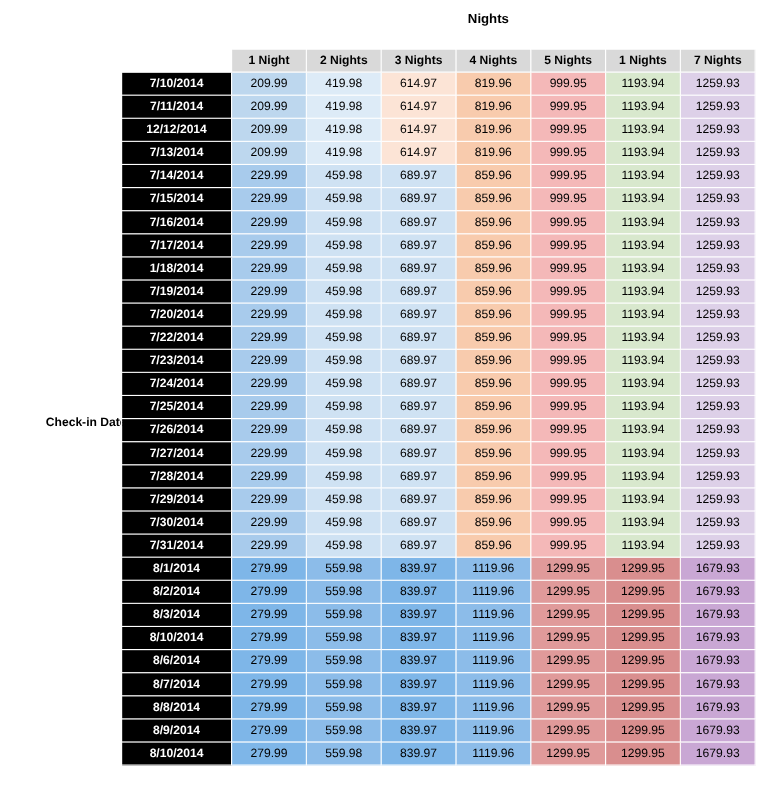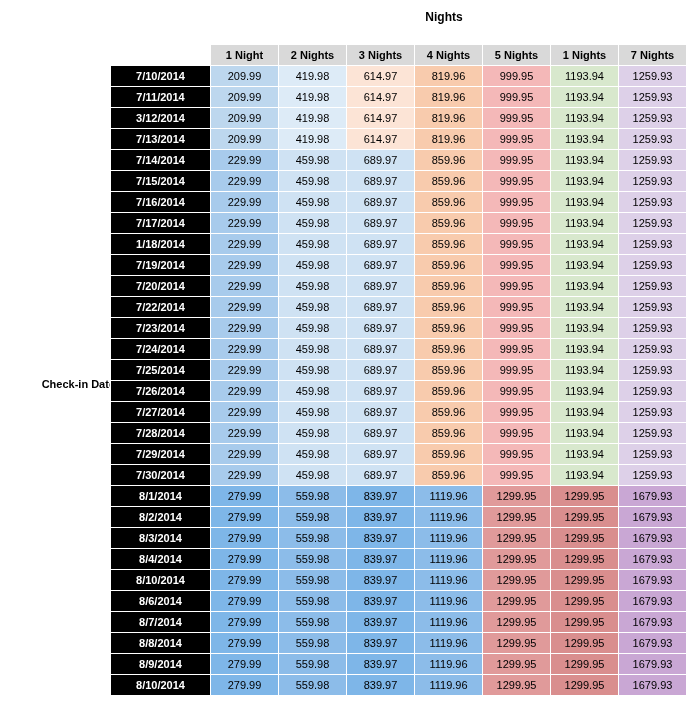--- a/index.html
+++ b/index.html
@@ -118,21 +118,21 @@
           <td class="row-head">7/11/2014</td>
           <td class="cell" style="background-color: rgb(189, 215, 238);">209.99</td>
           <td class="cell" style="background-color: rgb(221, 235, 247);">419.98</td>
           <td class="cell" style="background-color: rgb(252, 228, 214);">614.97</td>
           <td class="cell" style="background-color: rgb(248, 203, 173);">819.96</td>
           <td class="cell" style="background-color: rgb(244, 184, 184);">999.95</td>
           <td class="cell" style="background-color: rgb(216, 232, 205);">1193.94</td>
           <td class="cell" style="background-color: rgb(221, 208, 232);">1259.93</td>
         </tr>
         <tr>
-          <td class="row-head">3/12/2014</td>
+          <td class="row-head">12/12/2014</td>
           <td class="cell" style="background-color: rgb(189, 215, 238);">209.99</td>
           <td class="cell" style="background-color: rgb(221, 235, 247);">419.98</td>
           <td class="cell" style="background-color: rgb(252, 228, 214);">614.97</td>
           <td class="cell" style="background-color: rgb(248, 203, 173);">819.96</td>
           <td class="cell" style="background-color: rgb(244, 184, 184);">999.95</td>
           <td class="cell" style="background-color: rgb(216, 232, 205);">1193.94</td>
           <td class="cell" style="background-color: rgb(221, 208, 232);">1259.93</td>
         </tr>
         <tr>
           <td class="row-head">7/13/2014</td>
@@ -298,20 +298,30 @@
           <td class="row-head">7/30/2014</td>
           <td class="cell" style="background-color: rgb(168, 203, 236);">229.99</td>
           <td class="cell" style="background-color: rgb(207, 226, 243);">459.98</td>
           <td class="cell" style="background-color: rgb(207, 226, 243);">689.97</td>
           <td class="cell" style="background-color: rgb(248, 203, 173);">859.96</td>
           <td class="cell" style="background-color: rgb(244, 184, 184);">999.95</td>
           <td class="cell" style="background-color: rgb(216, 232, 205);">1193.94</td>
           <td class="cell" style="background-color: rgb(221, 208, 232);">1259.93</td>
         </tr>
         <tr>
+          <td class="row-head">7/31/2014</td>
+          <td class="cell" style="background-color: rgb(168, 203, 236);">229.99</td>
+          <td class="cell" style="background-color: rgb(207, 226, 243);">459.98</td>
+          <td class="cell" style="background-color: rgb(207, 226, 243);">689.97</td>
+          <td class="cell" style="background-color: rgb(248, 203, 173);">859.96</td>
+          <td class="cell" style="background-color: rgb(244, 184, 184);">999.95</td>
+          <td class="cell" style="background-color: rgb(216, 232, 205);">1193.94</td>
+          <td class="cell" style="background-color: rgb(221, 208, 232);">1259.93</td>
+        </tr>
+        <tr>
           <td class="row-head">8/1/2014</td>
           <td class="cell" style="background-color: rgb(126, 182, 232);">279.99</td>
           <td class="cell" style="background-color: rgb(140, 188, 233);">559.98</td>
           <td class="cell" style="background-color: rgb(126, 182, 232);">839.97</td>
           <td class="cell" style="background-color: rgb(140, 188, 233);">1119.96</td>
           <td class="cell" style="background-color: rgb(224, 154, 154);">1299.95</td>
           <td class="cell" style="background-color: rgb(217, 142, 142);">1299.95</td>
           <td class="cell" style="background-color: rgb(201, 167, 212);">1679.93</td>
         </tr>
         <tr>
@@ -319,30 +329,20 @@
           <td class="cell" style="background-color: rgb(126, 182, 232);">279.99</td>
           <td class="cell" style="background-color: rgb(140, 188, 233);">559.98</td>
           <td class="cell" style="background-color: rgb(126, 182, 232);">839.97</td>
           <td class="cell" style="background-color: rgb(140, 188, 233);">1119.96</td>
           <td class="cell" style="background-color: rgb(224, 154, 154);">1299.95</td>
           <td class="cell" style="background-color: rgb(217, 142, 142);">1299.95</td>
           <td class="cell" style="background-color: rgb(201, 167, 212);">1679.93</td>
         </tr>
         <tr>
           <td class="row-head">8/3/2014</td>
-          <td class="cell" style="background-color: rgb(126, 182, 232);">279.99</td>
-          <td class="cell" style="background-color: rgb(140, 188, 233);">559.98</td>
-          <td class="cell" style="background-color: rgb(126, 182, 232);">839.97</td>
-          <td class="cell" style="background-color: rgb(140, 188, 233);">1119.96</td>
-          <td class="cell" style="background-color: rgb(224, 154, 154);">1299.95</td>
-          <td class="cell" style="background-color: rgb(217, 142, 142);">1299.95</td>
-          <td class="cell" style="background-color: rgb(201, 167, 212);">1679.93</td>
-        </tr>
-        <tr>
-          <td class="row-head">8/4/2014</td>
           <td class="cell" style="background-color: rgb(126, 182, 232);">279.99</td>
           <td class="cell" style="background-color: rgb(140, 188, 233);">559.98</td>
           <td class="cell" style="background-color: rgb(126, 182, 232);">839.97</td>
           <td class="cell" style="background-color: rgb(140, 188, 233);">1119.96</td>
           <td class="cell" style="background-color: rgb(224, 154, 154);">1299.95</td>
           <td class="cell" style="background-color: rgb(217, 142, 142);">1299.95</td>
           <td class="cell" style="background-color: rgb(201, 167, 212);">1679.93</td>
         </tr>
         <tr>
           <td class="row-head">8/10/2014</td>

